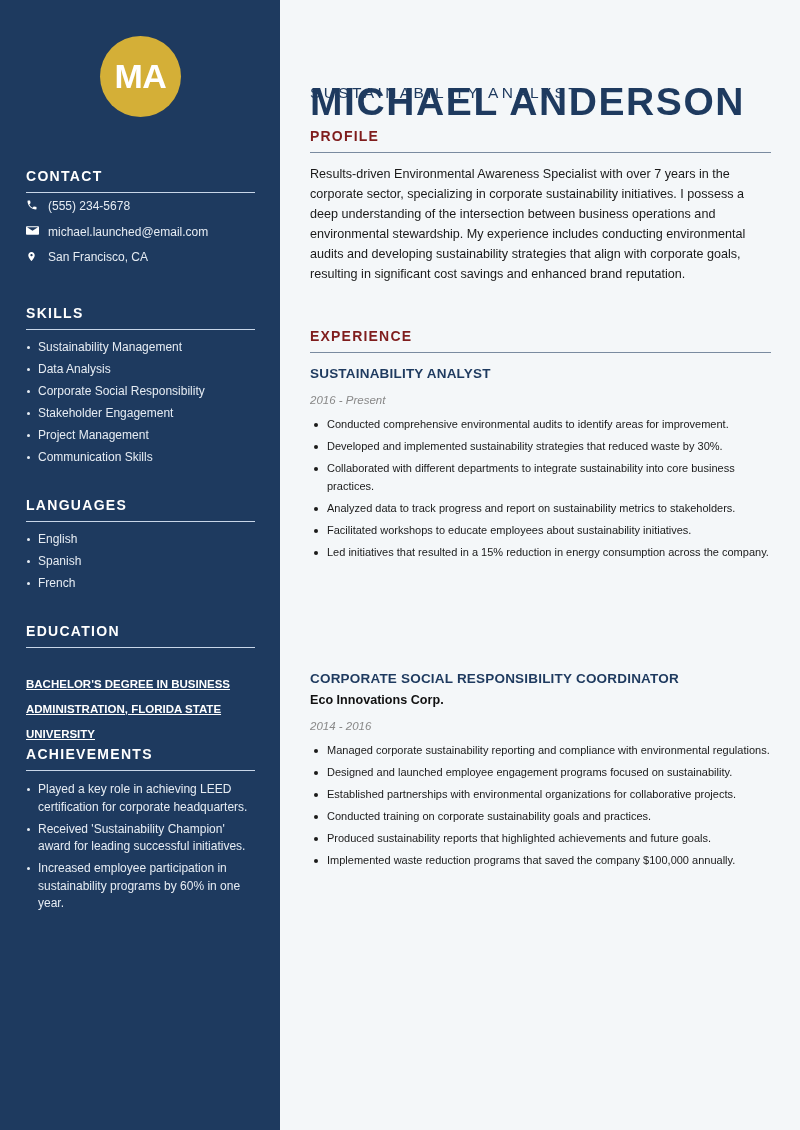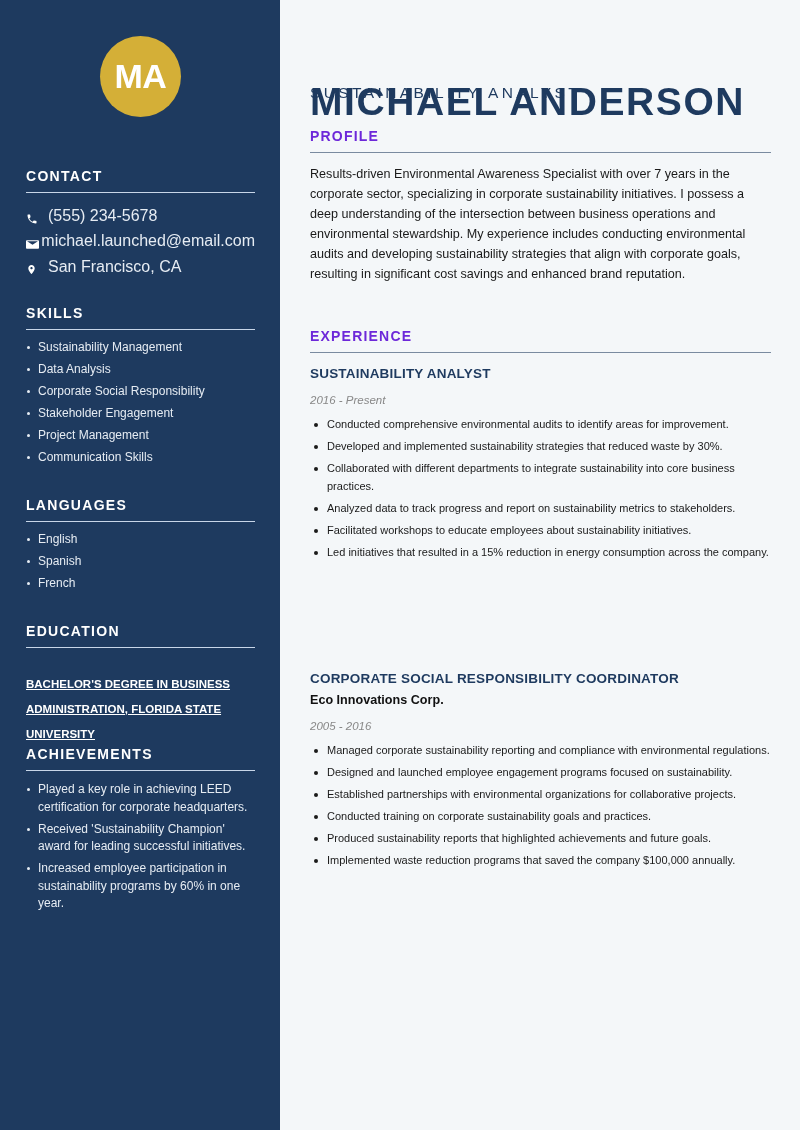--- a/index.html
+++ b/index.html
@@ -3,30 +3,30 @@
 <meta charset="utf-8">
 <style>
   * { box-sizing: border-box; margin: 0; padding: 0; }
   html, body { width: 800px; height: 1130px; }
   body { font-family: "Liberation Sans", "DejaVu Sans", sans-serif; background: #f4f7f9; position: relative; overflow: hidden; }
   .sidebar { position: absolute; left: 0; top: 0; width: 280px; height: 1130px; background: #1e3a5f; color: #ffffff; padding: 0 14px; }
   .avatar { position: absolute; left: 100px; top: 36px; width: 81px; height: 81px; border-radius: 50%; background: #d4af37; display: flex; align-items: center; justify-content: center; }
   .avatar span { font-weight: bold; font-size: 34px; color: #ffffff; letter-spacing: -0.5px; }
   .side-section { position: absolute; left: 26px; width: 229px; }
   .side-heading { font-weight: bold; font-size: 14px; letter-spacing: 1.3px; color: #ffffff; padding-bottom: 8px; border-bottom: 1.5px solid #c8d6e8; }
-  .contact-row { display: flex; align-items: flex-end; font-size: 16px; color: #e6ecf3; height: 25.5px; }
+  .contact-row { display: flex; align-items: flex-start; font-size: 12px; color: #e6ecf3; height: 25.5px; }
   .contact-row .ico { width: 22px; display: flex; align-items: center; }
   .side-list { list-style: none; margin-top: 9px; }
   .side-list li { position: relative; padding-left: 12px; font-size: 12px; color: #e6ecf3; line-height: 17.5px; margin-bottom: 4.6px; }
   .side-list li::before { content: ""; position: absolute; left: 1px; top: 7px; width: 3px; height: 3px; border-radius: 50%; background: #e6ecf3; }
   .edu-text { margin-top: 24px; font-size: 11.5px; font-weight: bold; line-height: 25px; color: #ffffff; text-decoration: underline; }
   .main { position: absolute; left: 310px; top: 0; width: 461px; }
   .name { position: absolute; top: 32px; left: 0; font-size: 39px; font-weight: bold; color: #1e3a5f; letter-spacing: 1.6px; white-space: nowrap; margin-top: 48px; }
   .title { position: absolute; top: 84px; left: 0; font-size: 15.5px; color: #1e3a5f; letter-spacing: 3.4px; white-space: nowrap; }
-  .main-heading { position: absolute; left: 0; width: 461px; font-size: 14px; font-weight: bold; color: #6d28d9; letter-spacing: 1.2px; padding-bottom: 8px; border-bottom: 1.5px solid #7a8ba0; }
+  .main-heading { position: absolute; left: 0; width: 461px; font-size: 14px; font-weight: bold; color: #7f1d1d; letter-spacing: 1.2px; padding-bottom: 8px; border-bottom: 1.5px solid #7a8ba0; }
   .profile { position: absolute; left: 0; top: 164px; width: 461px; font-size: 12.6px; line-height: 20px; color: #1a1a1a; }
   .job { position: absolute; left: 0; width: 461px; }
   .job-title { font-size: 13.5px; font-weight: bold; color: #1e3a5f; letter-spacing: 0.2px; }
   .job-company { font-size: 12.6px; font-weight: bold; color: #111; margin-top: 7px; }
   .job-dates { font-size: 11.5px; font-style: italic; color: #888888; margin-top: 13px; }
   .job-list { list-style: none; margin-top: 9px; }
   .job-list li { position: relative; padding-left: 17px; font-size: 11px; line-height: 18px; color: #1a1a1a; margin-bottom: 4px; }
   .job-list li::before { content: ""; position: absolute; left: 4px; top: 7.5px; width: 4px; height: 4px; border-radius: 50%; background: #1a1a1a; }
 </style>
 </head>
@@ -121,21 +121,21 @@
       <li>Collaborated with different departments to integrate sustainability into core business practices.</li>
       <li>Analyzed data to track progress and report on sustainability metrics to stakeholders.</li>
       <li>Facilitated workshops to educate employees about sustainability initiatives.</li>
       <li>Led initiatives that resulted in a 15% reduction in energy consumption across the company.</li>
     </ul>
   </div>
 
   <div class="job" style="top:671px;">
     <div class="job-title">CORPORATE SOCIAL RESPONSIBILITY COORDINATOR</div>
     <div class="job-company">Eco Innovations Corp.</div>
-    <div class="job-dates">2005 - 2016</div>
+    <div class="job-dates">2014 - 2016</div>
     <ul class="job-list">
       <li>Managed corporate sustainability reporting and compliance with environmental regulations.</li>
       <li>Designed and launched employee engagement programs focused on sustainability.</li>
       <li>Established partnerships with environmental organizations for collaborative projects.</li>
       <li>Conducted training on corporate sustainability goals and practices.</li>
       <li>Produced sustainability reports that highlighted achievements and future goals.</li>
       <li>Implemented waste reduction programs that saved the company $100,000 annually.</li>
     </ul>
   </div>
 </main>

